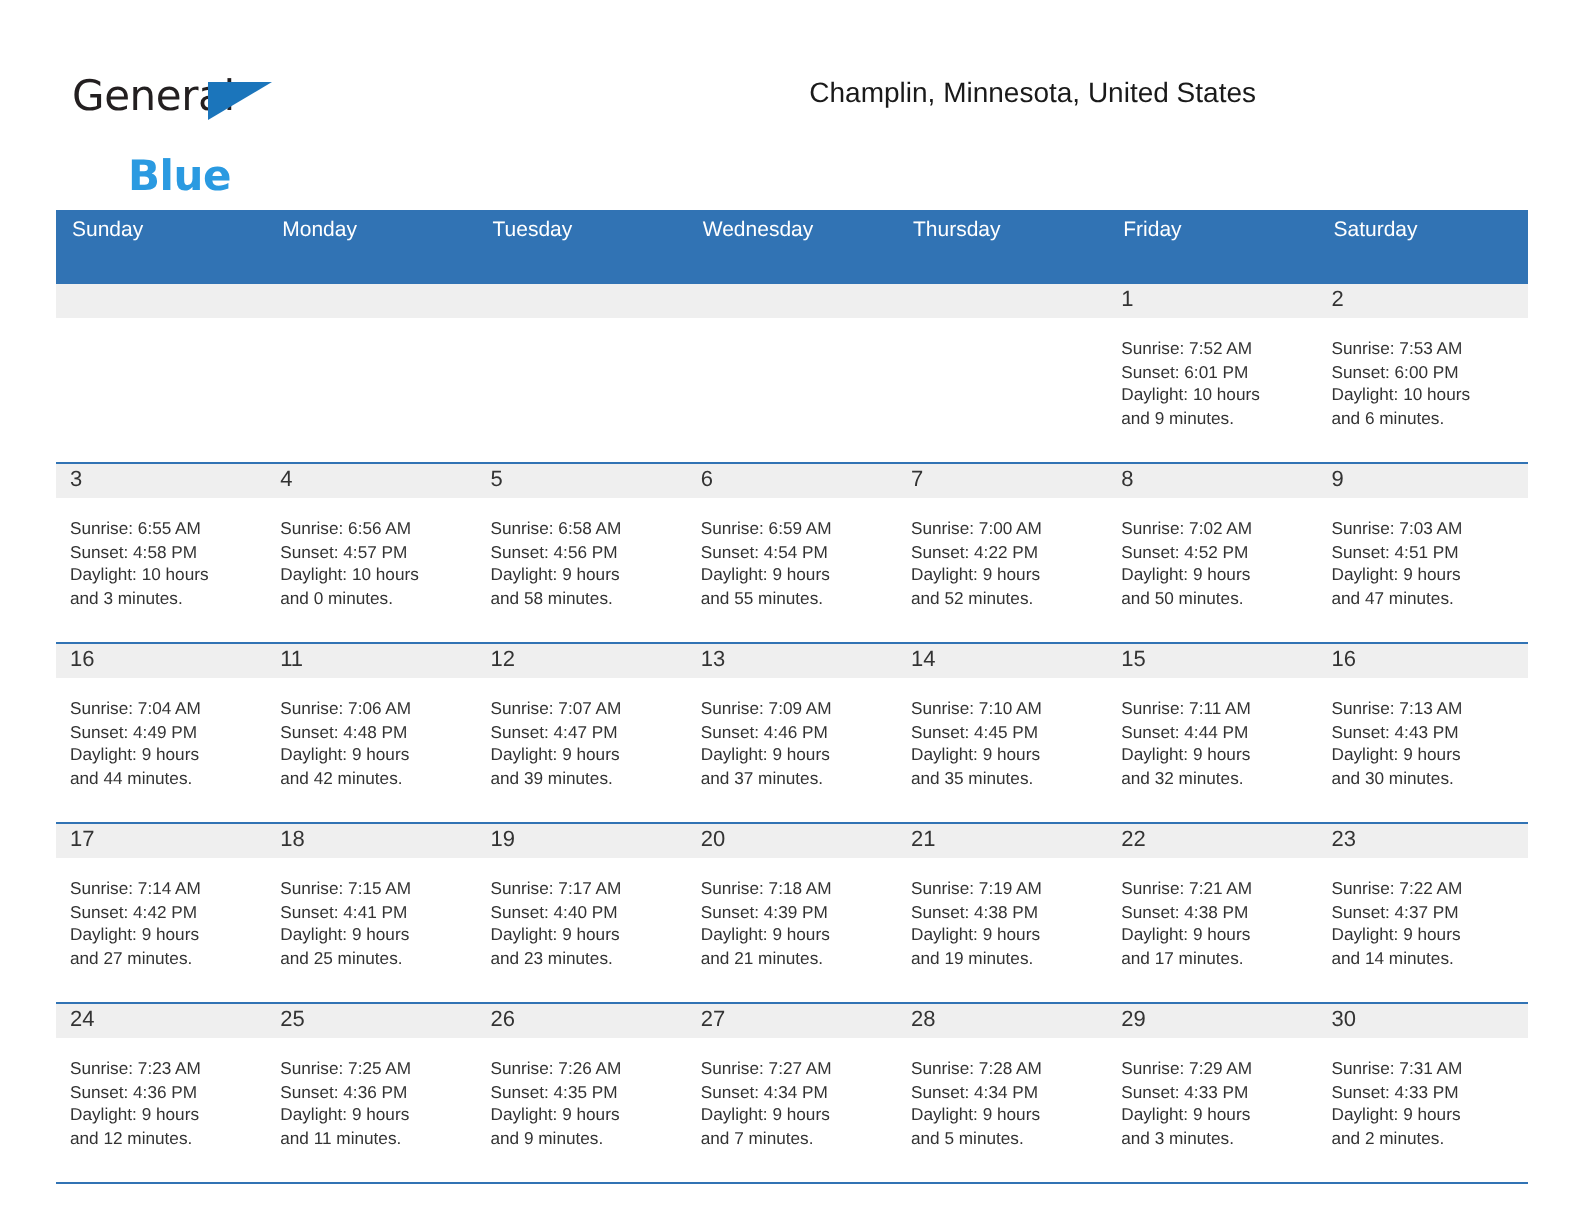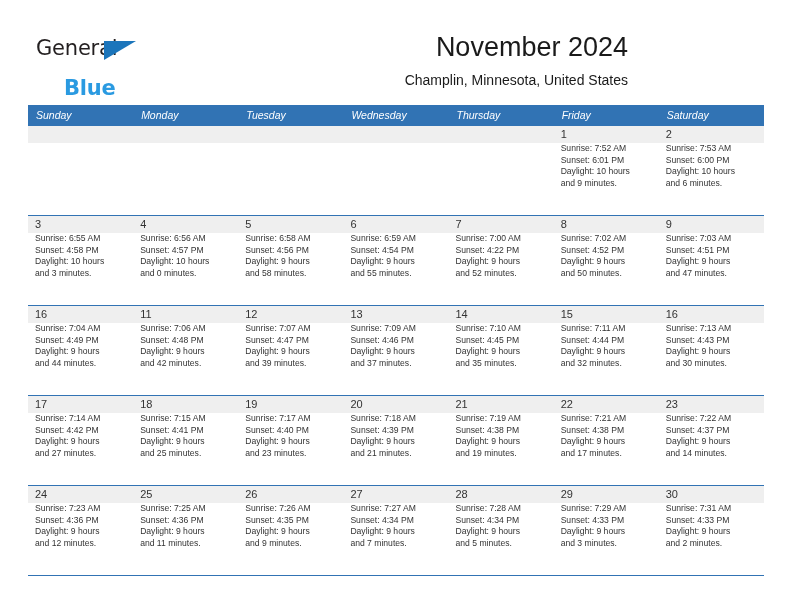--- a/index.html
+++ b/index.html
@@ -96,27 +96,26 @@
   }
   .weekhead {
     display: flex;
     width: 736px;
     background: #3173b4;
   }
   .weekhead .wh {
     flex: 0 0 105.14px;
     width: 105.14px;
     box-sizing: border-box;
-    padding: 4px 0 4px 8px;
+    padding: 4px 0 20px 8px;
     color: #ffffff;
     font-size: 10.5px;
     line-height: 13px;
     white-space: nowrap;
     overflow: hidden;
-    font-style: italic;
   }
   .week {
     display: flex;
     width: 736px;
     border-top: 1px solid #3173b4;
   }
   .week.first {
     border-top: none;
   }
   .cell {
@@ -132,21 +131,21 @@
     height: 17px;
     line-height: 17px;
     padding-left: 7px;
     font-size: 11px;
     color: #333333;
   }
   .cell.empty .daynum {
     color: transparent;
   }
   .cell .info {
-    padding: 0 5px 0 7px;
+    padding: 10px 5px 0 7px;
     font-size: 8.6px;
     line-height: 11.6px;
     color: #333333;
   }
   .cell .info div {
     white-space: nowrap;
   }
   .grid-bottom {
     width: 736px;
     height: 1px;
@@ -160,21 +159,20 @@
 
   <div class="header">
 
     <div class="logo">
       <span class="logo-general">General</span>
       <span class="logo-tri"></span>
       <span class="logo-blue">Blue</span>
     </div>
 
     <div class="title-block">
-      <div class="cal-title">November 2024</div>
       <div class="cal-subtitle">Champlin, Minnesota, United States</div>
     </div>
 
   </div>
 
   <div class="calendar">
 
     <div class="weekhead">
       <div class="wh">Sunday</div>
       <div class="wh">Monday</div>

